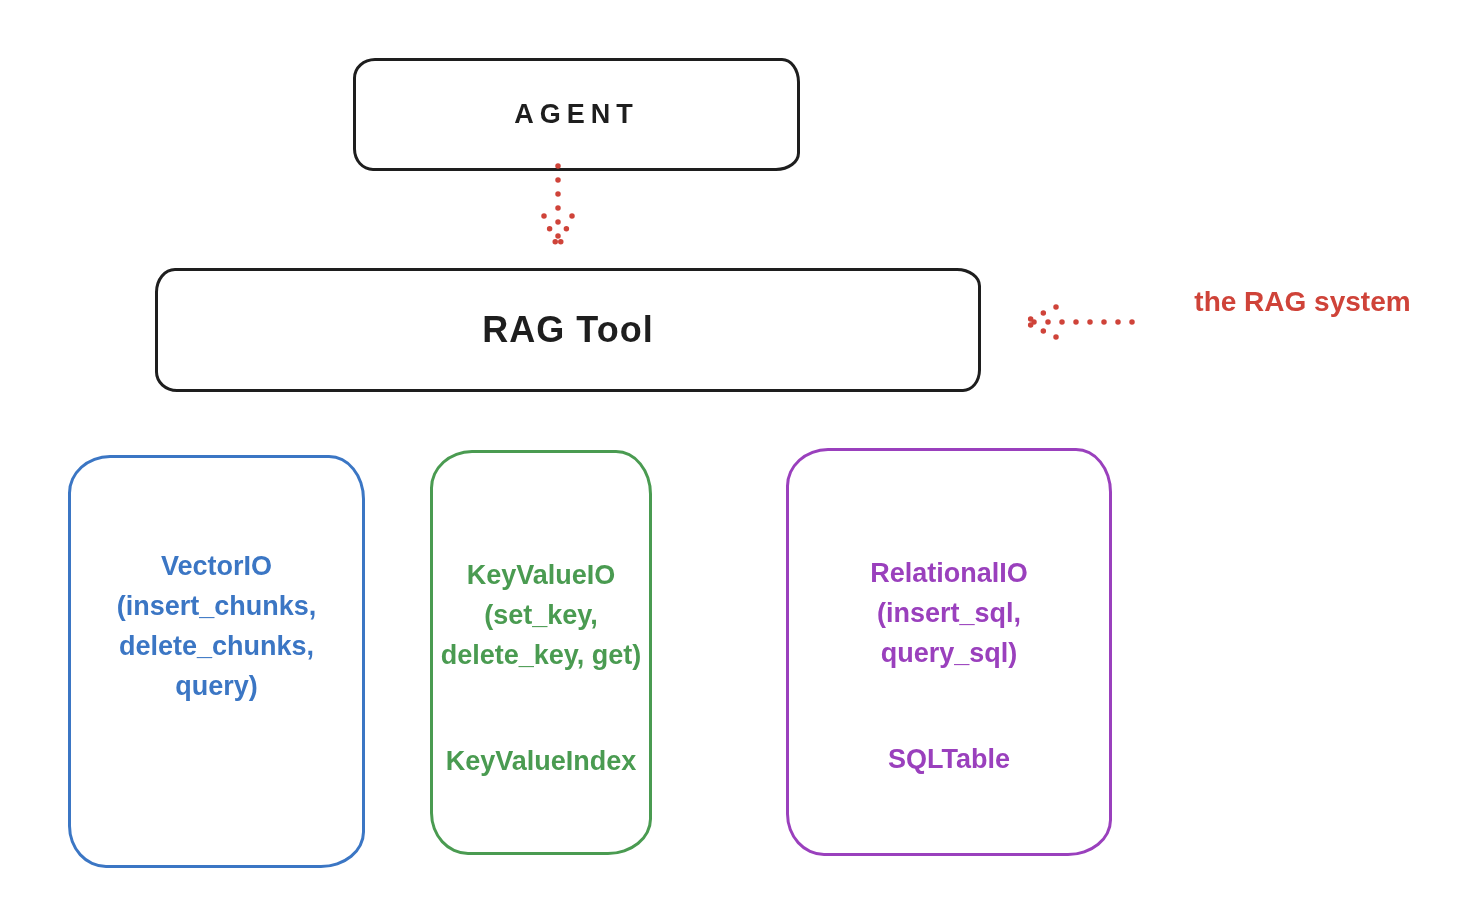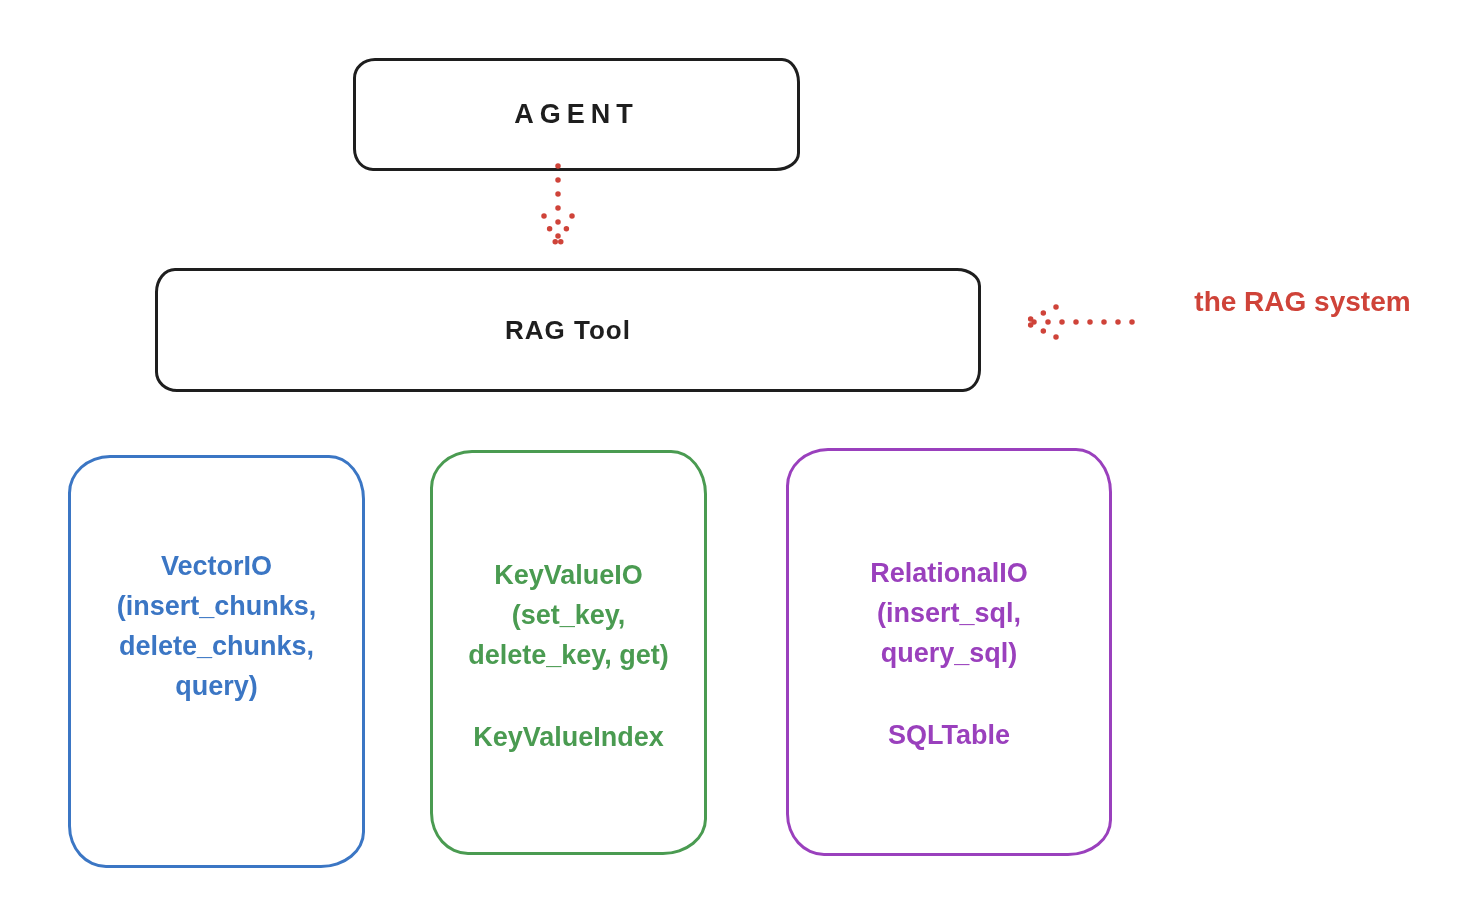--- a/index.html
+++ b/index.html
@@ -18,32 +18,32 @@
     border-radius:22px 18px 24px 20px / 20px 24px 18px 22px;
   }
   .box-agent .label{
     font-size:27px;font-weight:700;letter-spacing:6px;color:#1e1e1e;
   }
   .box-rag{
     left:155px;top:268px;width:826px;height:124px;
     border-radius:20px 24px 18px 22px / 24px 18px 22px 20px;
   }
   .box-rag .label{
-    font-size:26px;font-weight:700;color:#1e1e1e;letter-spacing:1px;
+    font-size:36px;font-weight:700;color:#1e1e1e;letter-spacing:1px;
   }
   
   .io-box{
     position:absolute;border:3.5px solid currentColor;background:#ffffff;
     box-sizing:border-box;text-align:center;
     border-radius:42px 36px 44px 38px / 38px 44px 36px 42px;
   }
   .io-box .lines{font-size:27px;font-weight:700;line-height:40px;}
-  .io-box .footer{font-size:27px;font-weight:700;line-height:40px;margin-top:42px;}
+  .io-box .footer{font-size:27px;font-weight:700;line-height:40px;margin-top:66px;}
   .io-blue{left:68px;top:455px;width:297px;height:413px;padding-top:88px;}
-  .io-green{left:430px;top:450px;width:277px;height:405px;padding-top:102px;}
+  .io-green{left:430px;top:450px;width:222px;height:405px;padding-top:102px;}
   .io-purple{left:786px;top:448px;width:326px;height:408px;padding-top:102px;}
   
   .arrow{position:absolute;}
   .arrow svg{display:block;}
   .arrow line{stroke:currentColor;stroke-width:5.5;stroke-linecap:round;stroke-dasharray:0 14;}
   .arrow-down{left:539px;top:160px;}
   .arrow-left{left:1012px;top:300px;}
   
   .annotation{
     position:absolute;left:1135px;top:283px;width:335px;

